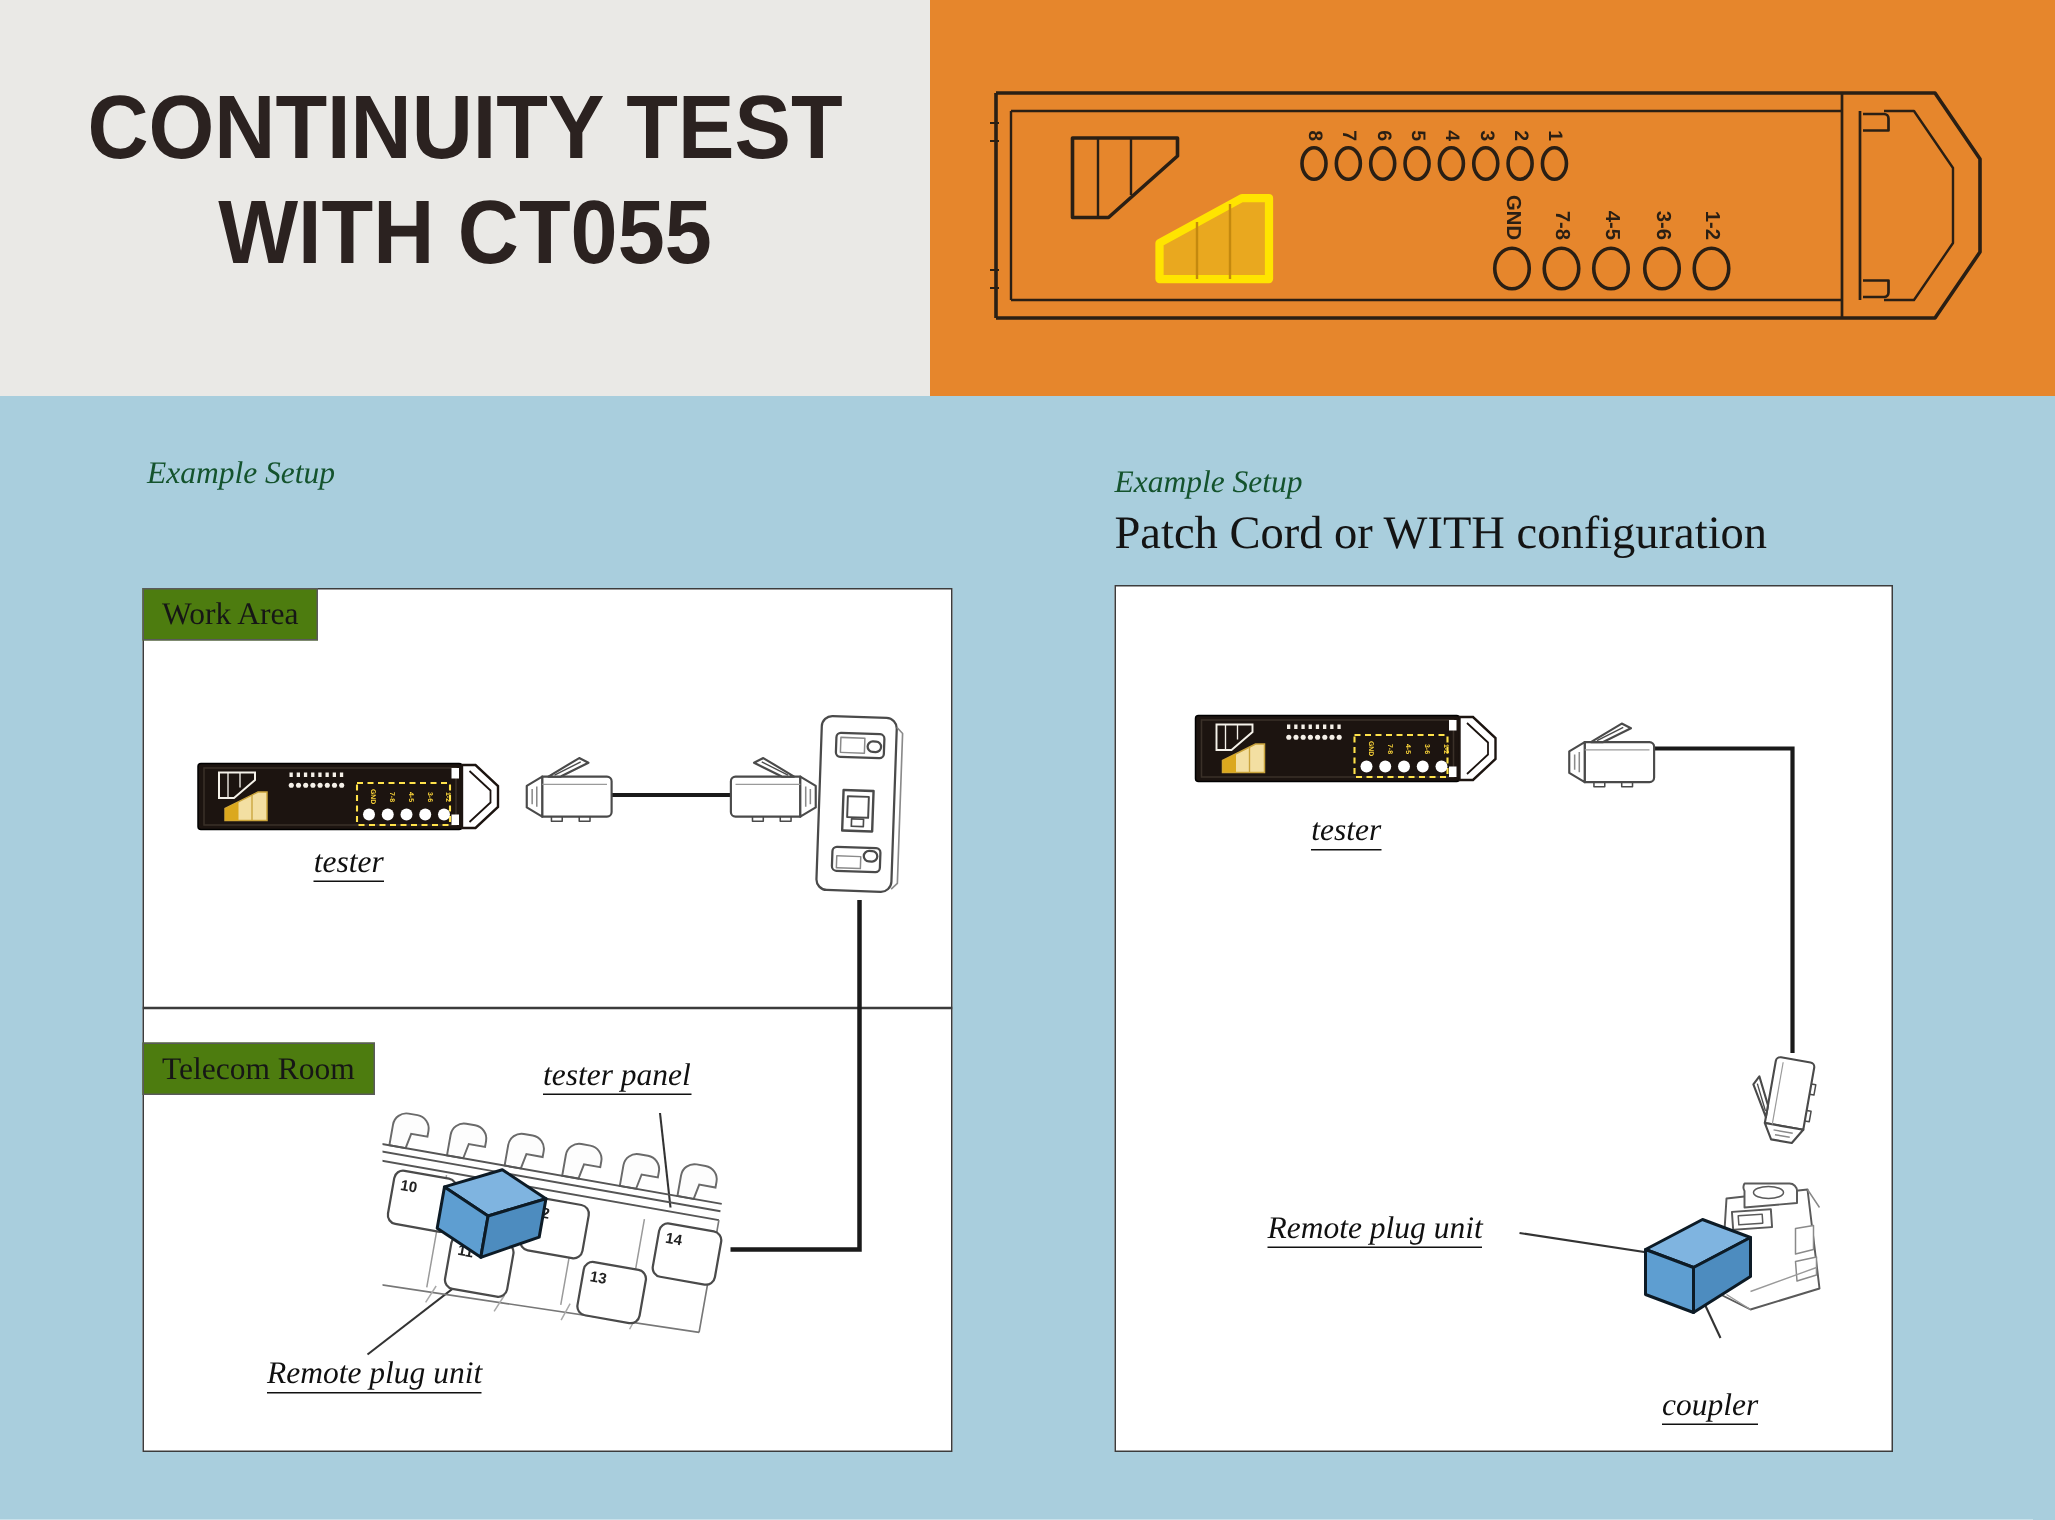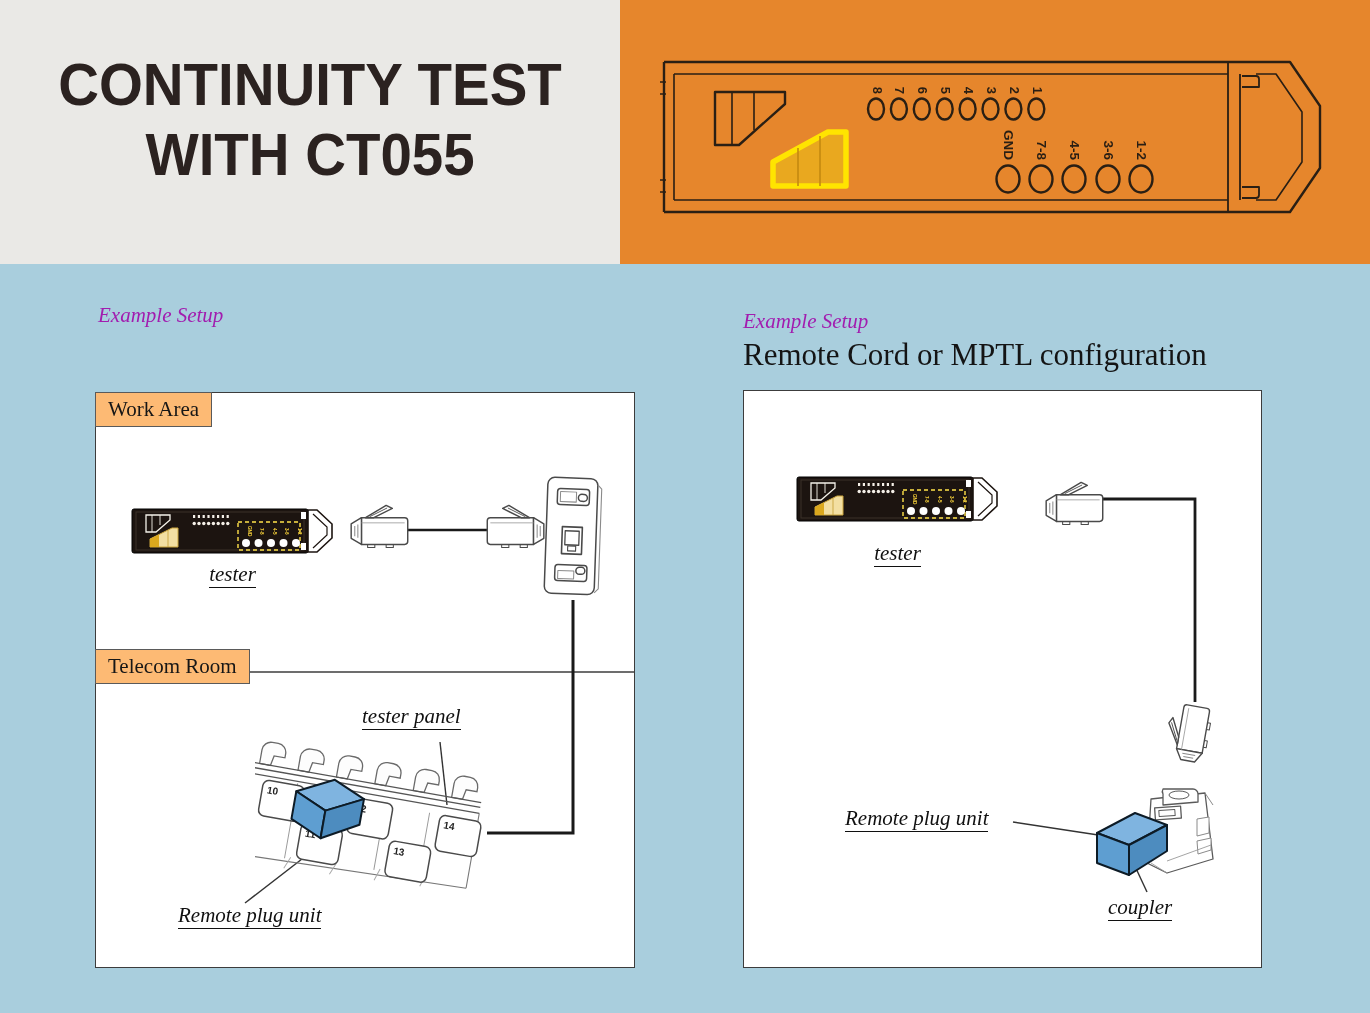--- a/index.html
+++ b/index.html
@@ -3,24 +3,24 @@
 <meta charset="utf-8">
 <style>
   html,body{margin:0;padding:0;}
   .page{position:relative;width:1370px;height:1013px;background:#a9cedd;
         font-family:"Liberation Serif",serif;overflow:hidden;}
   .band-gray{position:absolute;left:0;top:0;width:620px;height:264px;background:#eae9e6;}
   .band-orange{position:absolute;left:620px;top:0;width:750px;height:264px;background:#e6862c;}
   .main-title{position:absolute;left:0;top:50px;width:620px;text-align:center;
         font-family:"Liberation Sans",sans-serif;font-weight:800;font-size:60px;
         line-height:1.16;color:#2b2220;transform:scaleX(.94);transform-origin:50% 0;}
-  .eyebrow{position:absolute;font-style:italic;font-size:21px;color:#a21caf;}
+  .eyebrow{position:absolute;font-style:italic;font-size:21px;color:#14532d;}
   .sec-title{position:absolute;font-size:31px;color:#141414;}
   .panel{position:absolute;background:#fff;border:1.6px solid #3c3c3c;box-sizing:border-box;}
-  .tag-box{position:absolute;background:#fdba74;border:1.5px solid #5a5a5a;box-sizing:border-box;
+  .tag-box{position:absolute;background:#4d7c0f;border:1.5px solid #5a5a5a;box-sizing:border-box;
         font-size:21px;color:#161616;height:35px;display:flex;align-items:center;
         padding:0 12px;}
   .anno{position:absolute;font-style:italic;font-size:21px;color:#101010;white-space:nowrap;}
   .anno .u{border-bottom:1.7px solid #101010;padding-bottom:1px;}
   .abs{position:absolute;}
   svg{display:block;}
   .overlay{pointer-events:none;}
 </style>
 </head>
 <body>
@@ -193,21 +193,21 @@
     <path d="M0,280 H540" stroke="#3c3c3c" stroke-width="1.6"></path>
     <path d="M310,138 H397" stroke="#1a1a1a" stroke-width="2.6"></path>
     <path d="M478,208 V441 H392" fill="none" stroke="#1a1a1a" stroke-width="3"></path>
     <path d="M345,350 L352,413" stroke="#333" stroke-width="1.4"></path>
     <path d="M150,511 L238,443" stroke="#333" stroke-width="1.4"></path>
   </svg>
 
   <div class="tag-box" style="left:95px;top:392px">
     <span>Work Area</span>
   </div>
-  <div class="tag-box" style="left:95px;top:649px">
+  <div class="tag-box" style="left:95px;top:695px">
     <span>Telecom Room</span>
   </div>
 
   <svg class="abs" style="left:130px;top:503px" width="205" height="56">
       <use href="#tester-sm"></use>
     </svg>
   <div class="anno" style="left:130px;top:562px;width:205px;text-align:center">
     <span class="u">tester</span>
   </div>
 
@@ -270,21 +270,21 @@
       </g>
       <use href="#blue-box" x="44" y="22" width="72" height="68"></use>
     </g>
   </svg>
 
   <div class="anno" style="left:178px;top:903px">
     <span class="u">Remote plug unit</span>
   </div>
 
   <div class="eyebrow" style="left:743px;top:309px">Example Setup</div>
-  <div class="sec-title" style="left:743px;top:337px">Remote Cord or MPTL configuration</div>
+  <div class="sec-title" style="left:743px;top:337px">Patch Cord or WITH configuration</div>
 
   <div class="panel" style="left:743px;top:390px;width:519px;height:578px"></div>
 
   <svg class="abs overlay" style="left:743px;top:390px" width="519" height="578" viewBox="0 0 519 578">
     <path d="M355,109 H452 V312" fill="none" stroke="#1a1a1a" stroke-width="2.8"></path>
     <path d="M270,432 L375,448" stroke="#333" stroke-width="1.4"></path>
     <path d="M390,472 L404,502" stroke="#333" stroke-width="1.4"></path>
   </svg>
 
   <svg class="abs" style="left:795px;top:471px" width="205" height="56">
@@ -317,17 +317,17 @@
     <g stroke="#0d1b26" stroke-width="2" stroke-linejoin="round">
       <polygon points="4,48 42,28 74,40 36,60" fill="#7fb4e0"></polygon>
       <polygon points="4,48 36,60 36,90 4,78" fill="#5e9ed1"></polygon>
       <polygon points="36,60 74,40 74,66 36,90" fill="#4d8cbf"></polygon>
     </g>
   </svg>
 
   <div class="anno" style="left:845px;top:806px">
     <span class="u">Remote plug unit</span>
   </div>
-  <div class="anno" style="left:1108px;top:895px">
+  <div class="anno" style="left:1108px;top:924px">
     <span class="u">coupler</span>
   </div>
 
 </div>
 
 </body></html>

